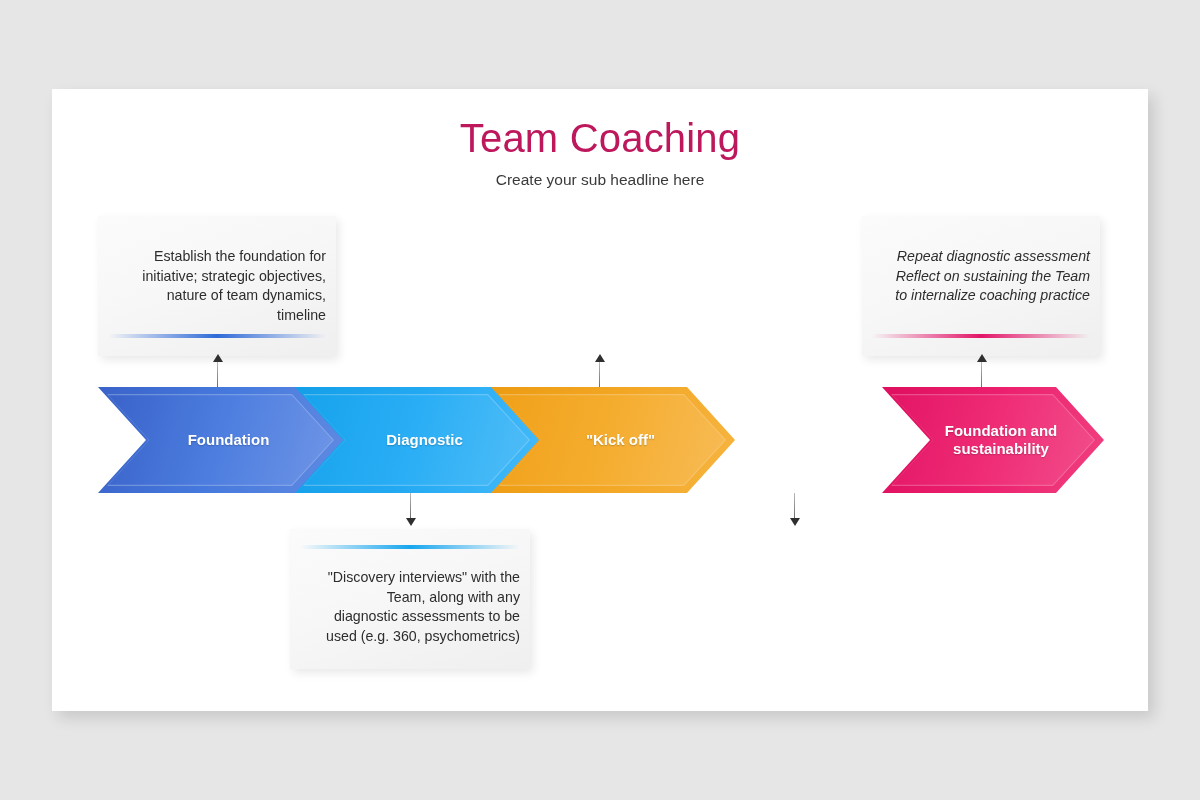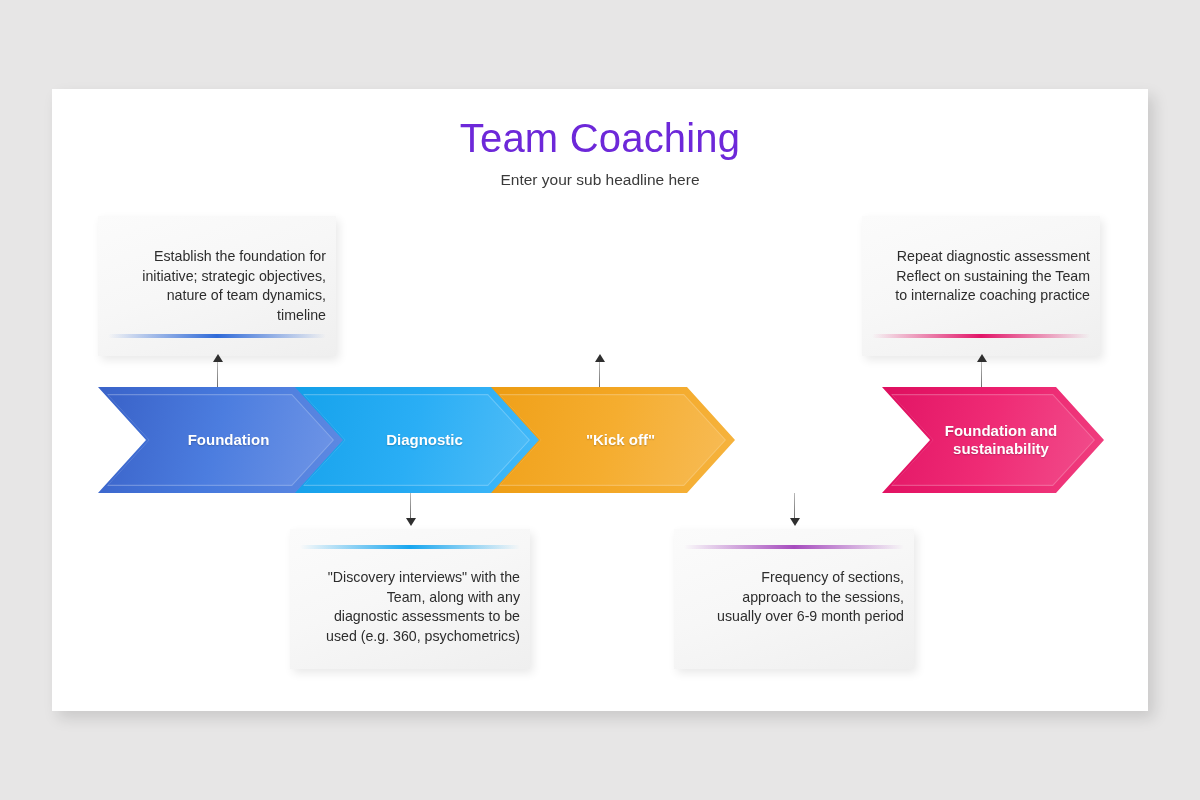--- a/index.html
+++ b/index.html
@@ -29,21 +29,21 @@
 
   
   #page-title {
     position: absolute;
     left: 0;
     top: 27px;
     width: 100%;
     text-align: center;
     font-size: 40px;
     font-weight: 400;
-    color: #6d28d9;
+    color: #be185d;
     letter-spacing: 0.2px;
   }
 
   #page-subtitle {
     position: absolute;
     left: 0;
     top: 82px;
     width: 100%;
     text-align: center;
     font-size: 15.5px;
@@ -152,32 +152,32 @@
     text-shadow: 0 1px 1.5px rgba(0,0,0,0.22);
     padding-left: 16px;
   }
 </style>
 </head>
 <body>
 
 <div id="slide-canvas">
 
   <h1 id="page-title">Team Coaching</h1>
-  <div id="page-subtitle">Enter your sub headline here</div>
+  <div id="page-subtitle">Create your sub headline here</div>
 
   <div class="callout top" style="left:46px; top:127px; width:238px; height:140px;">
     <div class="callout-inner" style="padding-top:31px;">Establish the foundation for
 initiative; strategic objectives,
 nature of team dynamics,
 timeline</div>
     <div class="accent" style="background:linear-gradient(90deg, rgba(47,106,216,0) 0%, #2f6ad8 50%, rgba(47,106,216,0) 100%);"></div>
   </div>
 
 
-  <div class="callout top" style="left:810px; top:127px; width:238px; height:140px;">
+  <div class="callout top" style="left:810px; top:127px; width:238px; height:140px;font-style:italic;">
     <div class="callout-inner" style="padding-top:31px;">Repeat diagnostic assessment
 Reflect on sustaining the Team
 to internalize coaching practice</div>
     <div class="accent" style="background:linear-gradient(90deg, rgba(226,21,104,0) 0%, #e21568 50%, rgba(226,21,104,0) 100%);"></div>
   </div>
 
   <div class="connector up" style="left:160px; top:265px; height:33px;">
     <div class="conn-line"></div>
     <div class="conn-head"></div>
   </div>
@@ -229,20 +229,14 @@
   </div>
 
   <div class="callout bottom" style="left:238px; top:440px; width:240px; height:140px;">
     <div class="callout-inner" style="padding-top:39px;">"Discovery interviews" with the
 Team, along with any
 diagnostic assessments  to be
 used (e.g. 360, psychometrics)</div>
     <div class="accent" style="background:linear-gradient(90deg, rgba(23,166,239,0) 0%, #17a6ef 50%, rgba(23,166,239,0) 100%);"></div>
   </div>
 
-  <div class="callout bottom" style="left:622px; top:440px; width:240px; height:140px;">
-    <div class="callout-inner" style="padding-top:39px;">Frequency of sections,
-approach to the sessions,
-usually over 6-9 month period</div>
-    <div class="accent" style="background:linear-gradient(90deg, rgba(166,76,190,0) 0%, #a64cbe 50%, rgba(166,76,190,0) 100%);"></div>
-  </div>
 
 </div>
 
 </body></html>

